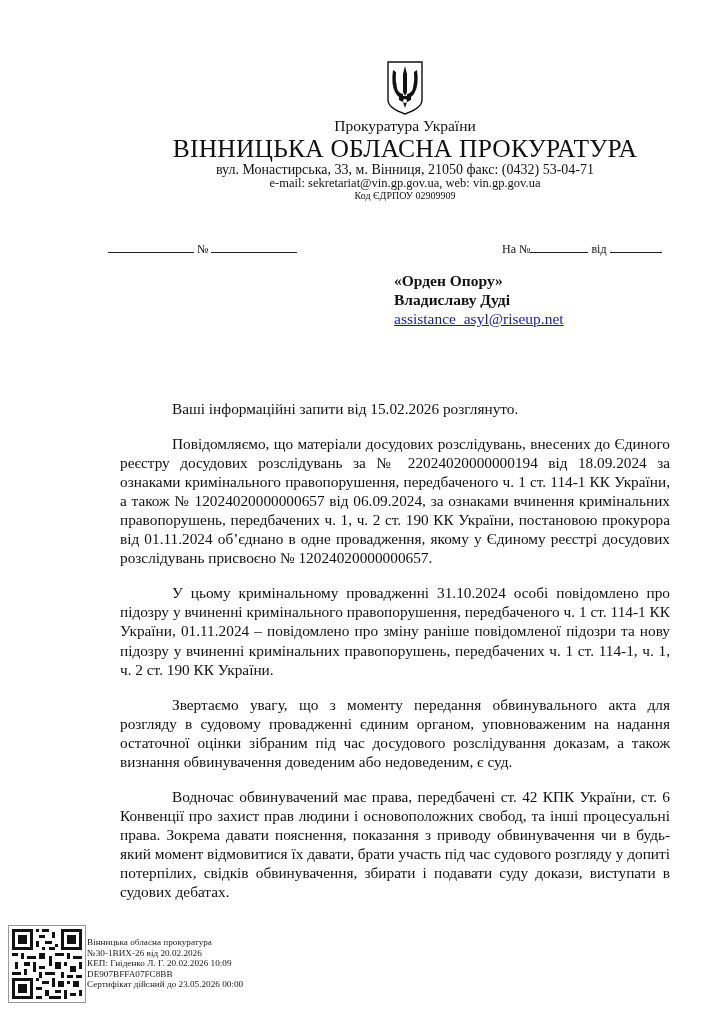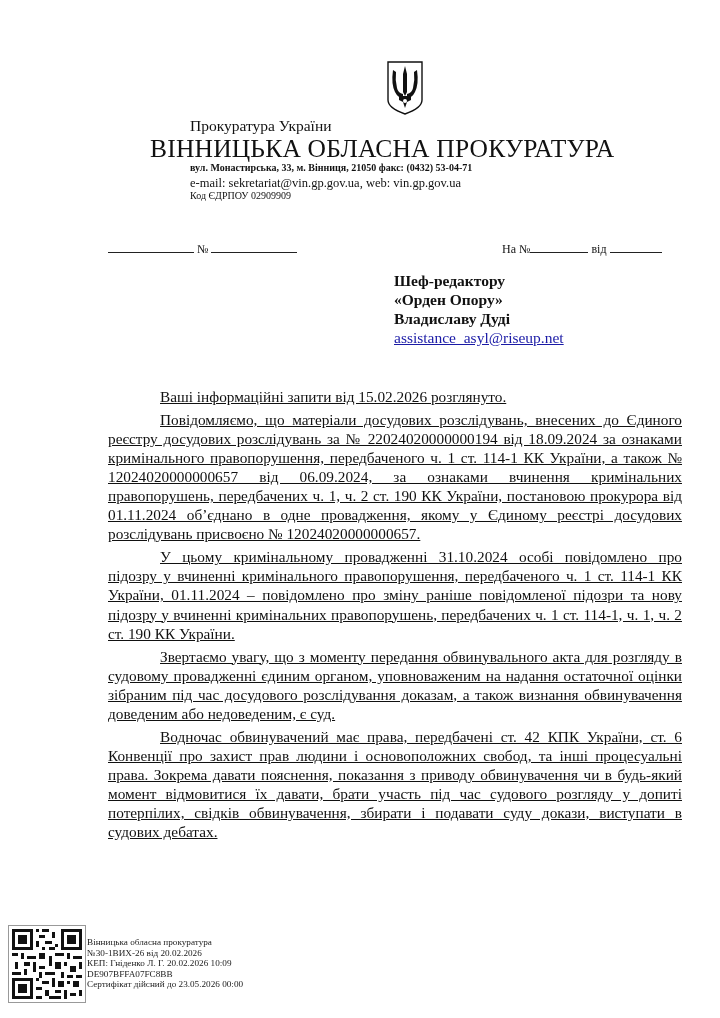--- a/index.html
+++ b/index.html
@@ -1,30 +1,30 @@
 <!DOCTYPE html>
 <html><head>
   <meta charset="utf-8">
   <style>
     html, body { margin: 0; padding: 0; background: #ffffff; }
     body { width: 720px; height: 1018px; position: relative; overflow: hidden; font-family: "Liberation Serif", "DejaVu Serif", serif; color: #111; }
     .abs { position: absolute; }
-    .center-block { position: absolute; left: 190px; width: 430px; }
+    .center-block { position: absolute; left: 190px; width: 430px; text-align: center; }
     .arms { left: 386px; top: 60px; width: 38px; height: 56px; }
     .org-top { top: 117px; font-size: 15.5px; }
     .org-main { top: 134px; font-size: 25.5px; letter-spacing: 0.2px; white-space: nowrap; left: 150px; width: 510px; }
-    .org-addr { top: 162px; font-size: 10px; font-weight: bold; }
+    .org-addr { top: 162px; font-size: 14px; }
     .org-mail { top: 176px; font-size: 12.5px; }
     .org-code { top: 190px; font-size: 10px; }
     .reg-line { top: 240px; font-size: 12px; }
     .uline { display: inline-block; border-bottom: 1px solid #222; height: 12px; vertical-align: baseline; }
     .recipient { left: 394px; top: 271px; font-weight: bold; font-size: 15.5px; line-height: 19px; }
     .recipient a { font-weight: normal; color: #1a1aa6; text-decoration: underline; }
     .body-text { left: 104px; top: 383px; width: 582px; font-size: 15.3px; line-height: 19.05px; text-align: justify; }
-    .body-text p { margin: 4px; text-indent: 52px; text-decoration: underline; }
+    .body-text p { margin: 16px; text-indent: 52px; }
     .qr { left: 8px; top: 925px; width: 76px; height: 76px; border: 1px solid #999; background: #fff; }
     .stamp { left: 87px; top: 937px; font-size: 9.2px; line-height: 10.6px; color: #222; white-space: nowrap; }
   </style>
 </head>
 <body>
 
 <div class="abs arms">
   <svg width="38" height="56" viewBox="0 0 38 56">
     <path d="M2 2 H36 V40 Q36 48 19 54 Q2 48 2 40 Z" fill="#fff" stroke="#111" stroke-width="1.4"></path>
 
@@ -47,21 +47,20 @@
   <span>№</span>
   <span class="uline" style="width:86px;"></span>
 </div>
 <div class="abs reg-line" style="left:502px;">
   <span>На №</span><span class="uline" style="width:58px;"></span>
   <span>від</span>
   <span class="uline" style="width:52px;"></span>
 </div>
 
 <div class="abs recipient">
-  <div>Шеф-редактору</div>
   <div>«Орден Опору»</div>
   <div>Владиславу Дуді</div>
   <div><a>assistance_asyl@riseup.net</a></div>
 </div>
 
 <div class="abs body-text">
   <p>Ваші інформаційні запити від 15.02.2026 розглянуто.</p>
   <p>Повідомляємо, що матеріали досудових розслідувань, внесених до Єдиного реєстру досудових розслідувань за № 22024020000000194 від 18.09.2024 за ознаками кримінального правопорушення, передбаченого ч. 1 ст. 114-1 КК України, а також № 12024020000000657 від 06.09.2024, за ознаками вчинення кримінальних правопорушень, передбачених ч. 1, ч. 2 ст. 190 КК України, постановою прокурора від 01.11.2024 об’єднано в одне провадження, якому у Єдиному реєстрі досудових розслідувань присвоєно № 12024020000000657.</p>
   <p>У цьому кримінальному провадженні 31.10.2024 особі повідомлено про підозру у вчиненні кримінального правопорушення, передбаченого ч. 1 ст. 114-1 КК України, 01.11.2024 – повідомлено про зміну раніше повідомленої підозри та нову підозру у вчиненні кримінальних правопорушень, передбачених ч. 1 ст. 114-1, ч. 1, ч. 2 ст. 190 КК України.</p>
   <p>Звертаємо увагу, що з моменту передання обвинувального акта для розгляду в судовому провадженні єдиним органом, уповноваженим на надання остаточної оцінки зібраним під час досудового розслідування доказам, а також визнання обвинувачення доведеним або недоведеним, є суд.</p>

